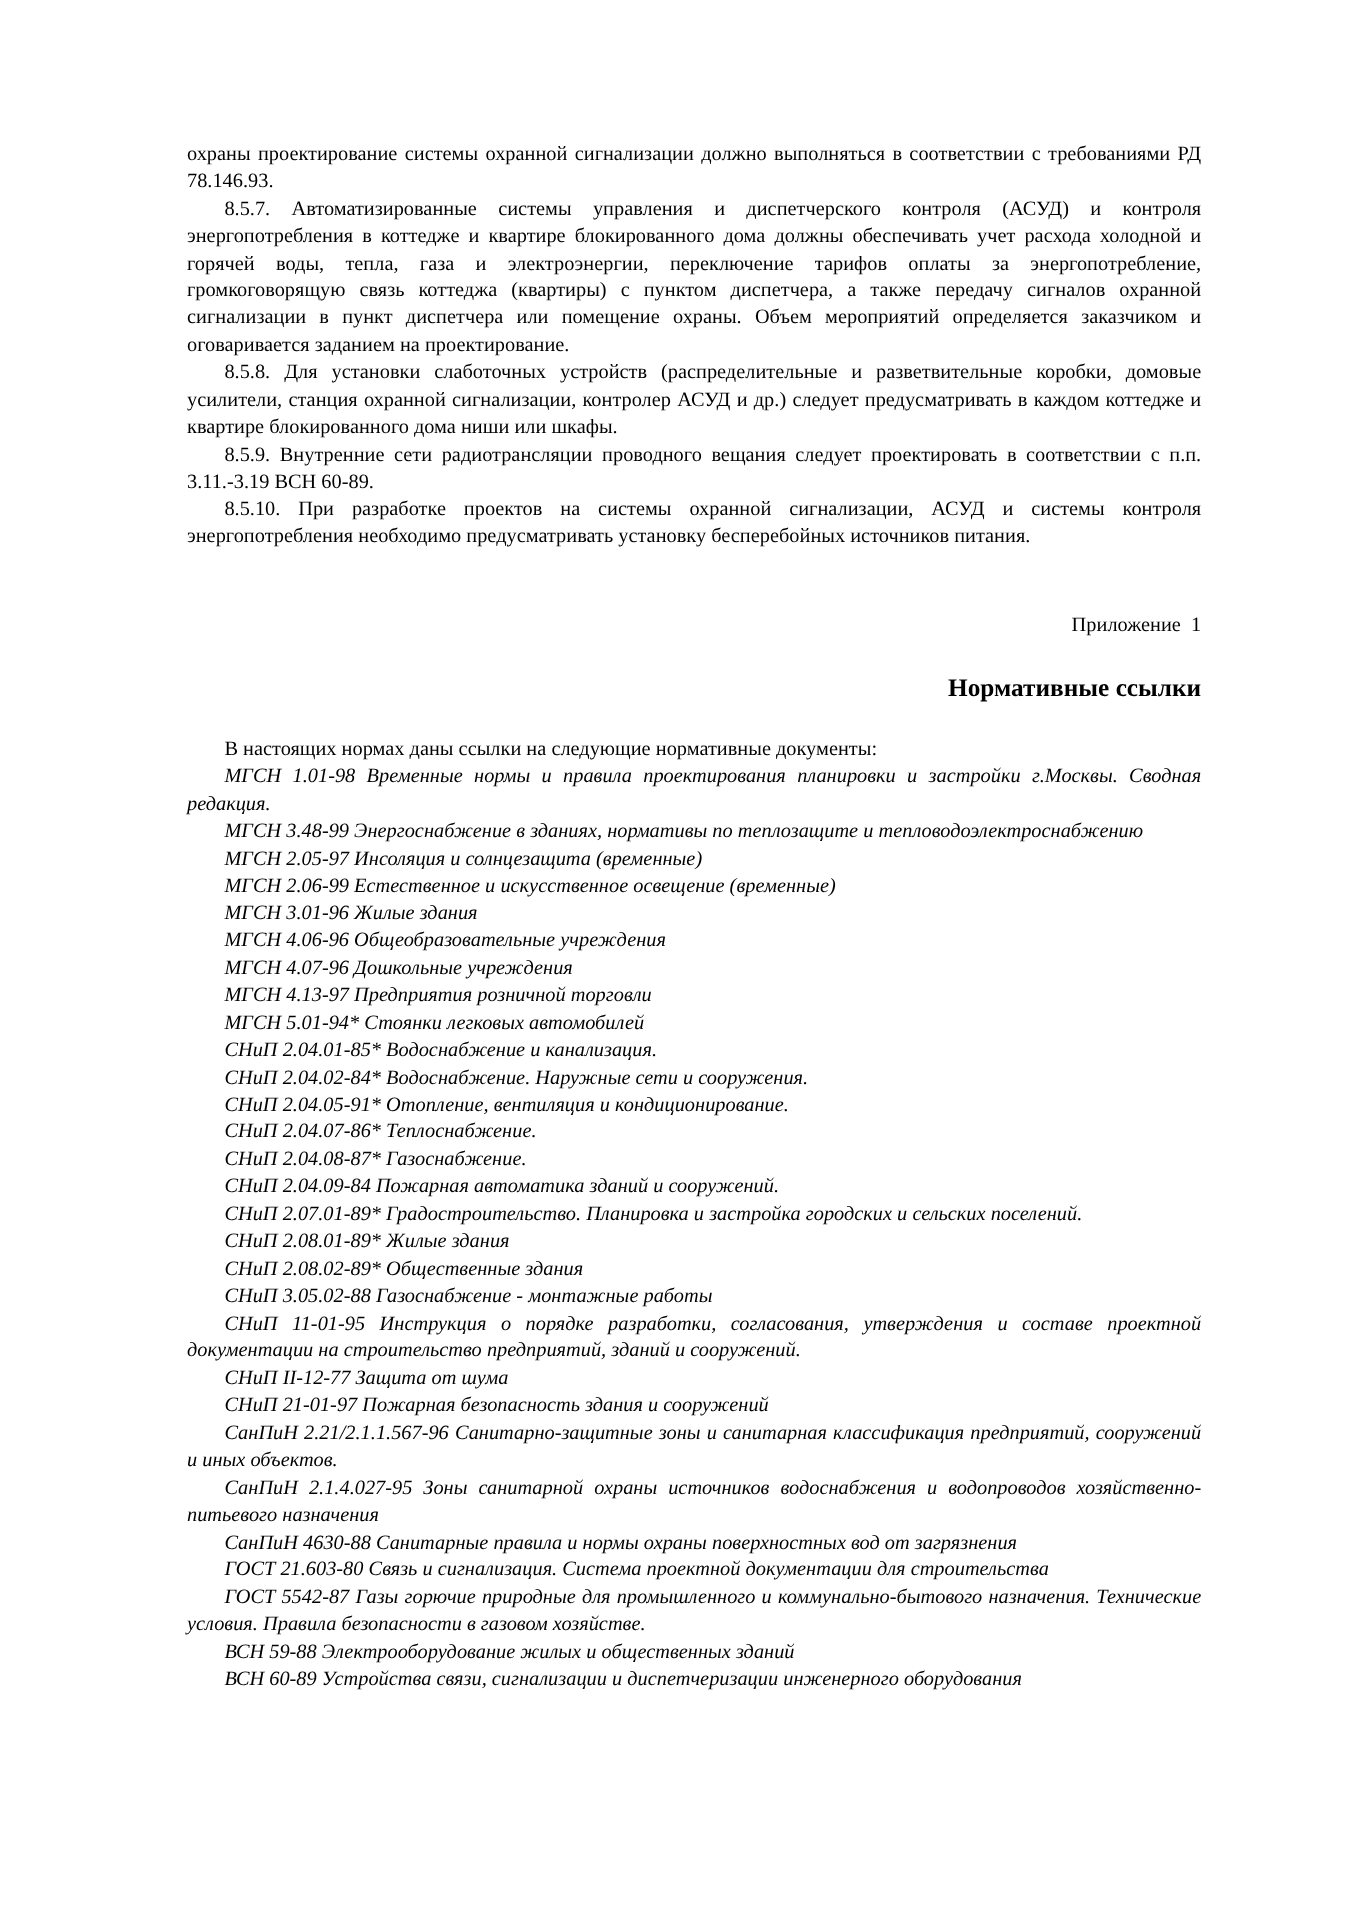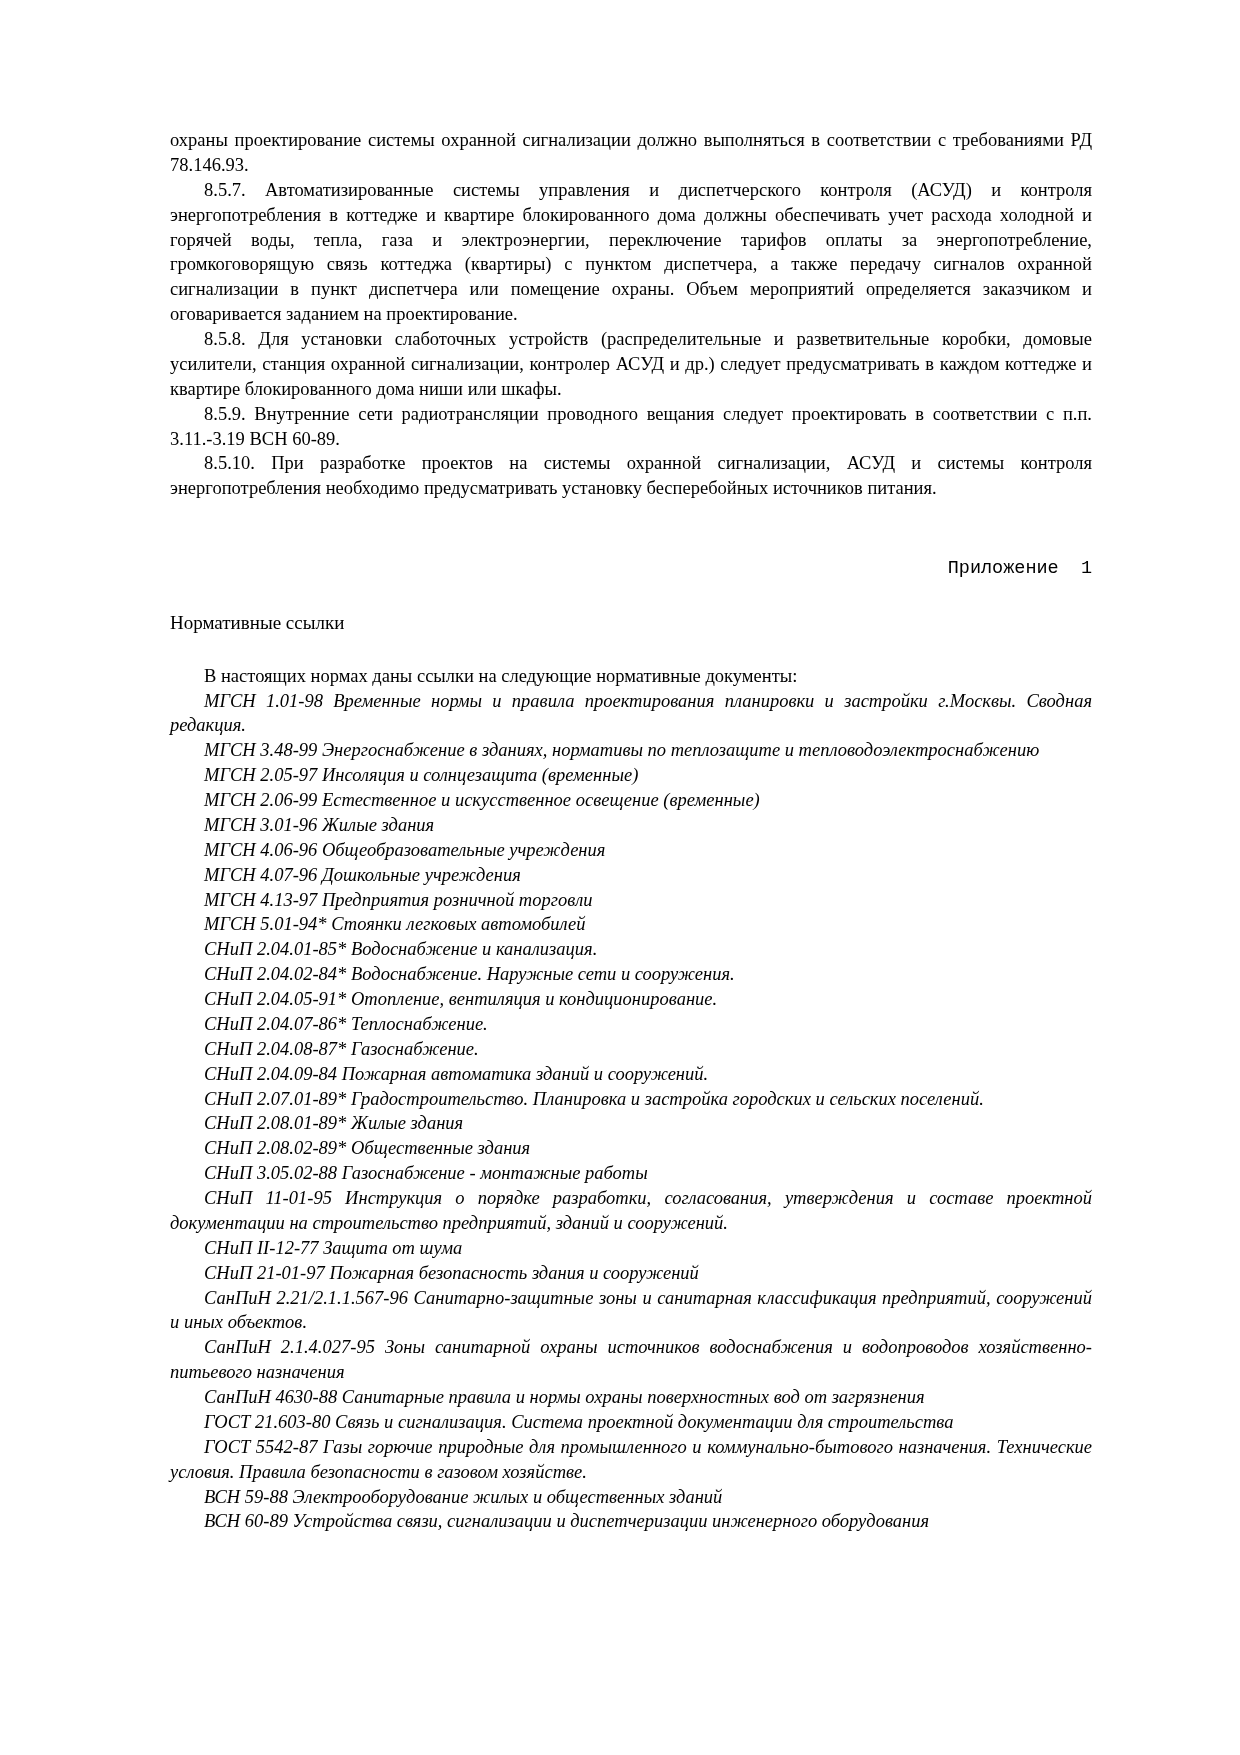--- a/index.html
+++ b/index.html
@@ -35,29 +35,28 @@
   .spacer-lg {
     height: 56px;
   }
   .spacer-md {
     height: 28px;
   }
   .appendix-block {
     text-align: right;
     font-size: 18.5px;
     line-height: 1.35;
-    font-family: Liberation Mono, monospace;
   }
   .appendix-block div {
     white-space: pre;
   }
   .section-title {
-    text-align: left;
-    font-weight: normal;
-    font-size: 19px;
+    text-align: right;
+    font-weight: bold;
+    font-size: 23px;
     line-height: 1.35;
   }
   .ref-list p {
     text-indent: 34px;
     font-style: italic;
   }
 </style>
 </head>
 <body>
 

